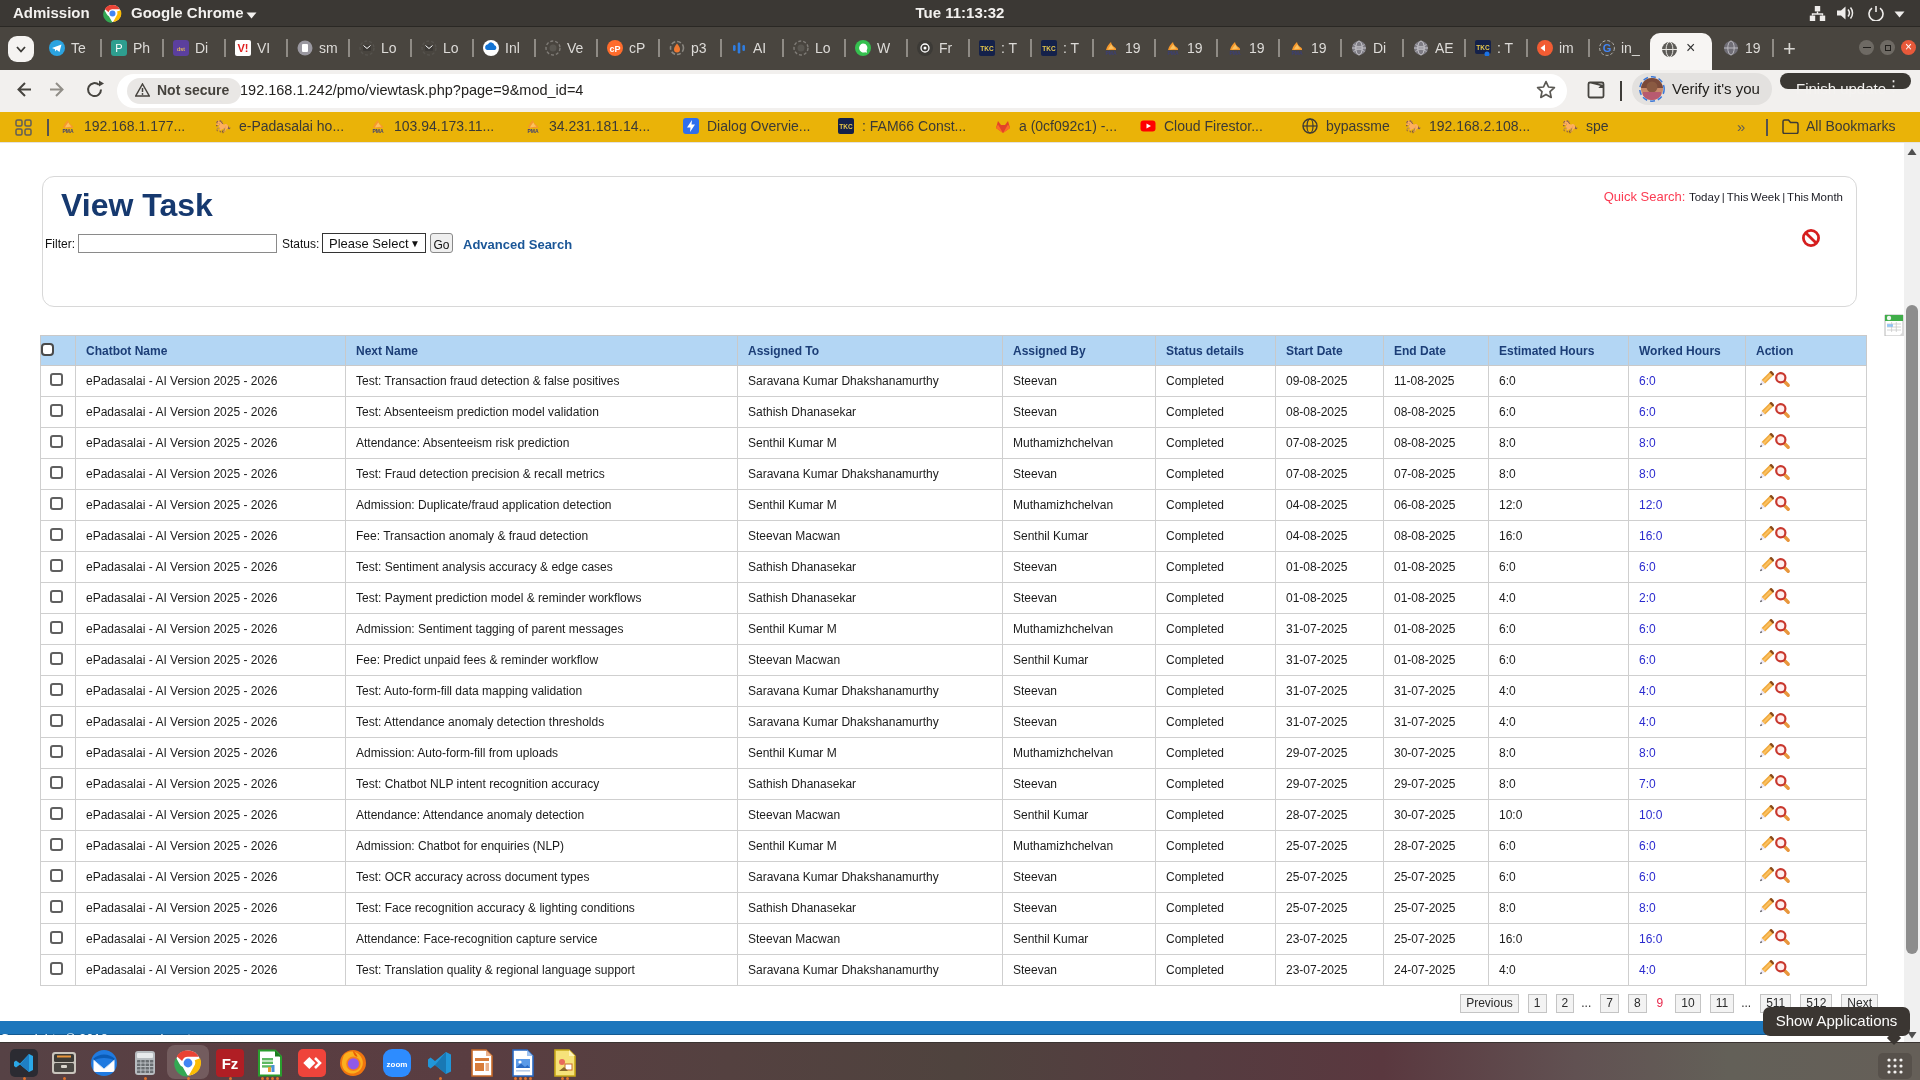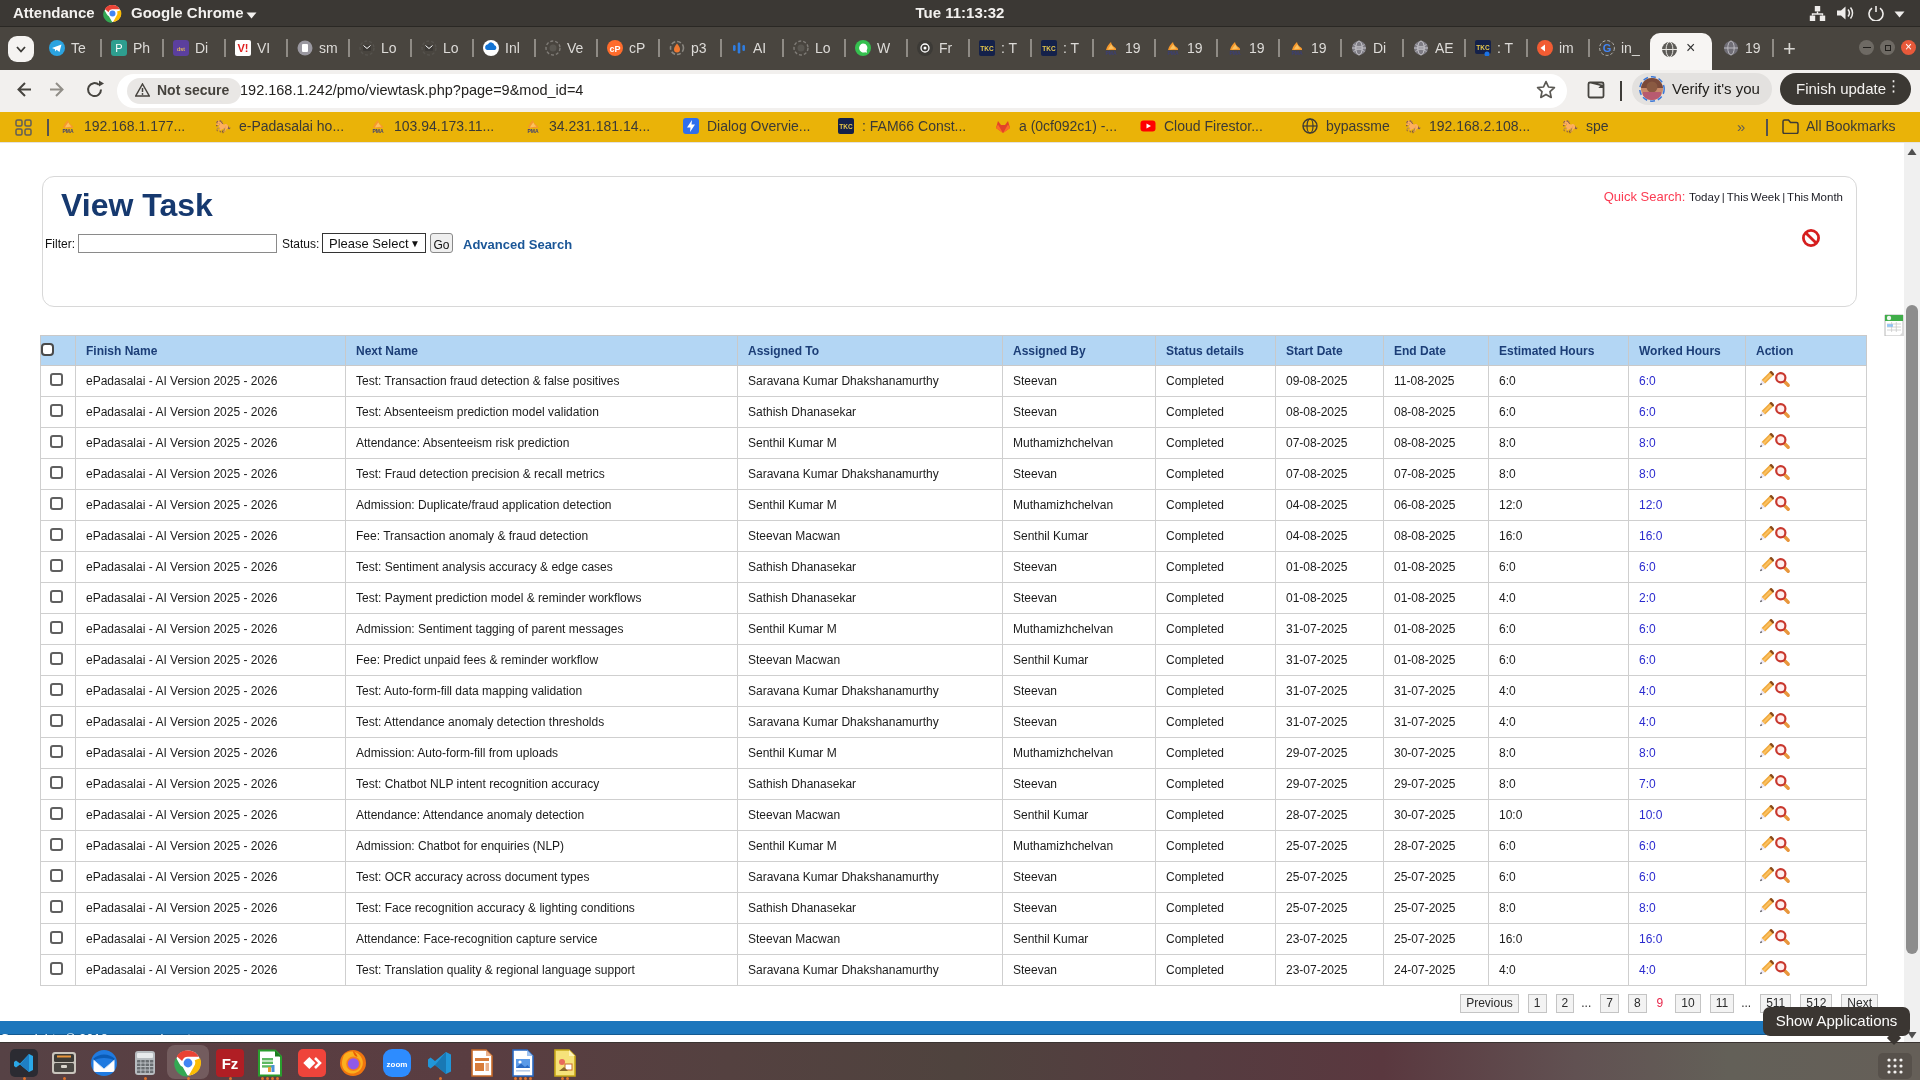--- a/index.html
+++ b/index.html
@@ -25,21 +25,21 @@
 
 
 #toolbar { position:absolute; left:0; top:70px; width:1920px; height:42px; background:#f2f0ee; }
 .navic { position:absolute; top:0px; color:#48453f; }
 #omnibox { position:absolute; left:117px; top:4px; width:1450px; height:34px; background:#ffffff; border-radius:17px; }
 #secchip { position:absolute; left:10px; top:4px; height:26px; background:#e9e7e5; border-radius:13px; padding:4px 12px 0 8px; font-size:14px; color:#45423d; font-weight:bold; }
 #url { position:absolute; left:123px; top:8px; font-size:14.5px; color:#242220; }
 #verify { position:absolute; left:1632px; top:3px; width:140px; height:32px; background:#e3e1df; border-radius:16px; }
 #verify .av { position:absolute; left:7px; top:3px; width:26px; height:26px; border-radius:50%; }
 #verify .vt { position:absolute; left:40px; top:7px; font-size:15px; color:#22201d; }
-#finish { position:absolute; left:1780px; top:3px; width:131px; height:32px; background:#3b3833; border-radius:16px; color:#f4f2f0; }
+#finish { position:absolute; left:1780px; top:3px; width:131px; height:16px; background:#3b3833; border-radius:16px; color:#f4f2f0; }
 #finish .ft { position:absolute; left:16px; top:7px; font-size:15px; }
 #finish .kb { position:absolute; right:10px; top:4px; font-size:15px; color:#f4f2f0; }
 
 
 #bookbar { position:absolute; left:0; top:112px; width:1920px; height:31px; background:#eab308; border-bottom:1px solid #e4e2e0; }
 .bm { position:absolute; top:6px; height:20px; font-size:14px; color:#3b3a36; white-space:nowrap; }
 .bm .bi { display:inline-block; width:17px; height:17px; vertical-align:-3px; margin-right:7px; }
 
 
 #page { position:absolute; left:0; top:143px; width:1904px; height:901px; background:#fff; overflow:hidden; }
@@ -88,21 +88,21 @@
 .dicon { position:absolute; top:6px; width:28px; height:28px; border-radius:6px; }
 .ddot { position:absolute; top:34px; width:3px; height:3px; border-radius:50%; background:#e0722a; }
 #showapps { position:absolute; left:1878px; top:1053px; width:34px; height:26px; border-radius:5px; background:#57514b; }
 #tooltip { position:absolute; left:1763px; top:1007px; width:147px; height:29px; background:#3b3632; border-radius:7px; color:#fcfbfa; font-size:15px; text-align:center; padding-top:5px; }
 #tooltip .tri { position:absolute; left:126px; top:26px; width:10px; height:10px; background:#3b3632; transform:rotate(45deg); }
 </style>
 </head>
 <body>
 <div id="screen">
   <div id="topbar">
-    <span class="act">Attendance</span>
+    <span class="act">Admission</span>
     <span style="position:absolute;left:103px;top:4px"><svg width="19" height="19" viewBox="0 0 28 28">
           <circle cx="14" cy="14" r="12.5" fill="#fff"></circle>
           <path d="M14 1.5 a12.5 12.5 0 0 1 10.8 6.3 l-10.8 0 a6.2 6.2 0 0 0-5.9 4.3 L2.7 7.2 A12.5 12.5 0 0 1 14 1.5z" fill="#ea4335"></path>
           <path d="M26.1 9.2 a12.5 12.5 0 0 1-11.3 17.2 l5.4-9.3 a6.2 6.2 0 0 0 0.5-5.9z" fill="#fbbc05"></path>
           <path d="M2.1 8.7 a12.5 12.5 0 0 0 12 18.8 l-5.4-9.4 a6.2 6.2 0 0 1-3.3-3.3z" fill="#34a853"></path>
           <circle cx="14" cy="14" r="5.5" fill="#fff"></circle>
           <circle cx="14" cy="14" r="4.4" fill="#4285f4"></circle>
         </svg></span>
       <span class="chromeapp" style="left:131px">Google Chrome</span>
       <svg style="position:absolute;left:246px;top:12px" width="11" height="7" viewBox="0 0 11 7">
@@ -519,21 +519,21 @@
           <col style="width:120px">
           <col style="width:108px">
           <col style="width:105px">
           <col style="width:140px">
           <col style="width:117px">
           <col style="width:121px">
         </colgroup>
     <thead>
           <tr>
             <th class="cbc"><span class="cb hcb"></span></th>
-            <th>Finish Name</th>
+            <th>Chatbot Name</th>
             <th>Next Name</th>
             <th>Assigned To</th>
             <th>Assigned By</th>
             <th>Status details</th>
             <th>Start Date</th>
             <th>End Date</th>
             <th>Estimated Hours</th>
             <th>Worked Hours</th>
             <th>Action</th>
           </tr>

